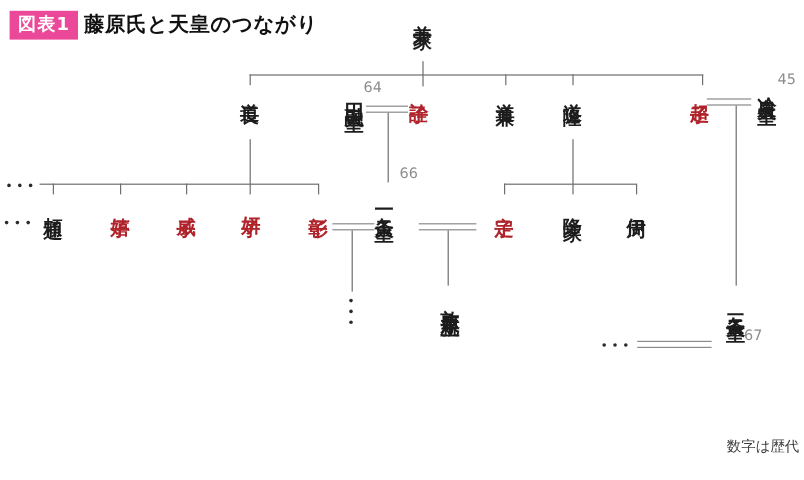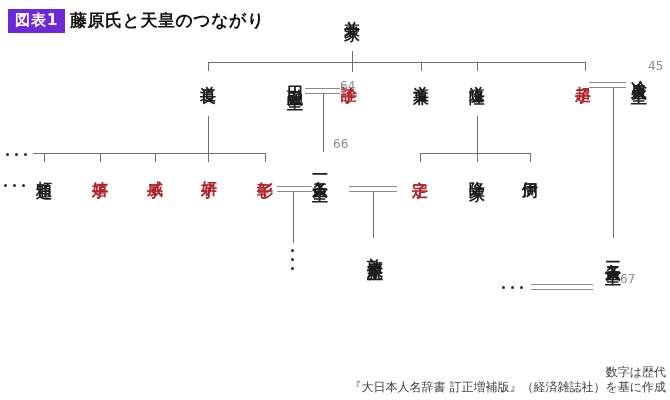--- a/index.html
+++ b/index.html
@@ -1,21 +1,21 @@
 <!DOCTYPE html>
 <html><head>
 <meta charset="utf-8">
 <style>
   html,body{margin:0;padding:0;background:#e8e8e8;}
   #canvas{
     position:relative;width:670px;height:400px;background:#ffffff;
     font-family:"DejaVu Sans",sans-serif;overflow:hidden;
   }
   .badge{
-    position:absolute;left:8px;top:9px;background:#6d28d9;color:#fff;
+    position:absolute;left:8px;top:9px;background:#ec4899;color:#fff;
     font-size:15px;font-weight:700;padding:2px 7px 3px 7px;letter-spacing:1px;
   }
   .title{
     position:absolute;left:70px;top:9px;font-size:17px;font-weight:700;color:#111;
     letter-spacing:0.5px;white-space:nowrap;
   }
   .vtext{
     position:absolute;writing-mode:vertical-rl;text-orientation:upright;
     font-size:16px;font-weight:600;color:#1c1c1c;letter-spacing:3px;
     line-height:20px;white-space:nowrap;
@@ -51,21 +51,21 @@
   <div class="vline" style="left:585px;top:62px;height:9px;"></div>
 
   <div class="vtext" style="left:198px;top:73px;">道長</div>
   <div class="vtext" style="left:285px;top:73px;">円融天皇</div>
   <div class="vtext red" style="left:339px;top:73px;">詮子</div>
   <div class="vtext" style="left:411px;top:73px;">道兼</div>
   <div class="vtext" style="left:467px;top:73px;">道隆</div>
   <div class="vtext red" style="left:573px;top:73px;">超子</div>
   <div class="vtext" style="left:629px;top:67px;">冷泉天皇</div>
 
-  <span class="num" style="left:303px;top:79px;margin-left:37px;">64</span>
+  <span class="num" style="left:303px;top:66px;">64</span>
   <span class="num" style="left:648px;top:59px;">45</span>
 
   <div class="dline" style="left:305px;top:88px;width:35px;"></div>
   <div class="vline" style="left:323px;top:94px;height:58px;"></div>
 
   <div class="dline" style="left:589px;top:82px;width:37px;"></div>
   <div class="vline" style="left:613px;top:88px;height:150px;"></div>
 
   <div class="vline" style="left:208px;top:116px;height:46px;"></div>
   <div class="hline" style="left:33px;top:153px;width:232px;"></div>
@@ -118,16 +118,15 @@
   <div class="vtext" style="left:603px;top:248px;">三条天皇</div>
   <div class="dline" style="left:531px;top:284px;width:62px;"></div>
   <div class="dots-h" style="left:502px;top:286px;">
     <span class="dot"></span>
       <span class="dot"></span>
       <span class="dot"></span>
   </div>
 
   <div class="caption">
     <div>数字は歴代</div>
-    <div>『大日本人名辞書 訂正増補版』（経済雑誌社）を基に作成</div>
   </div>
 
 </div>
 
 </body></html>

